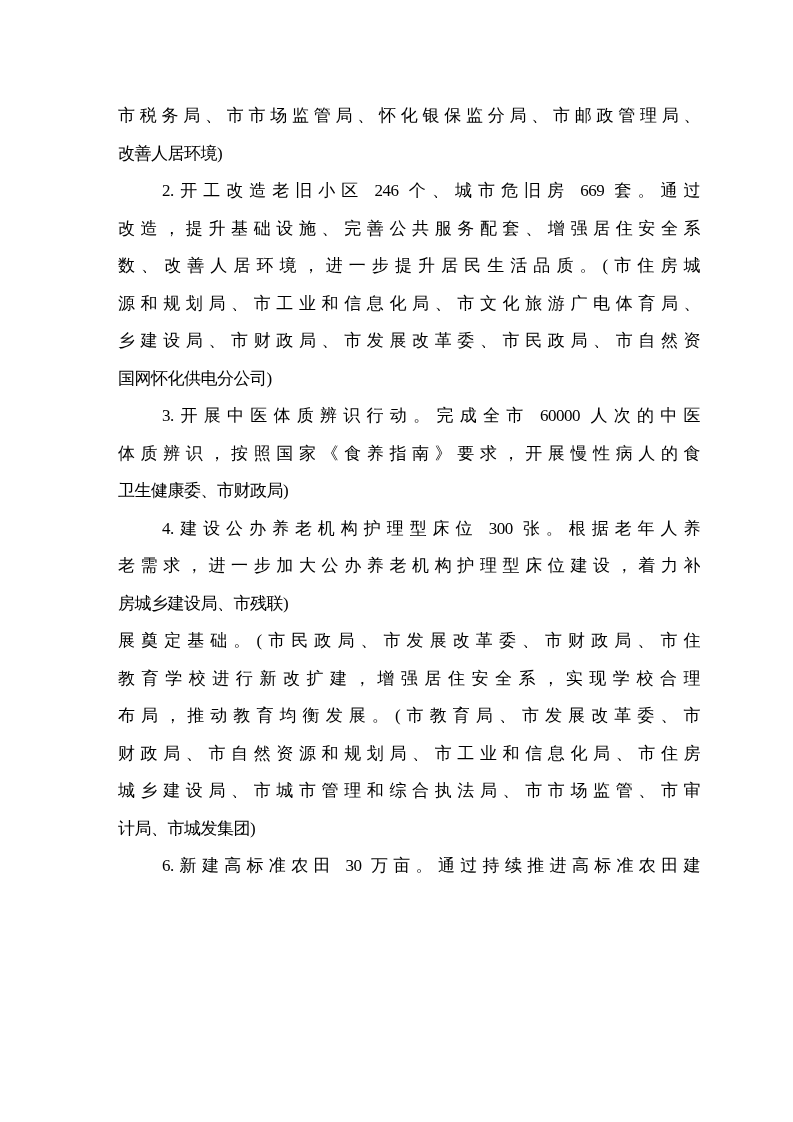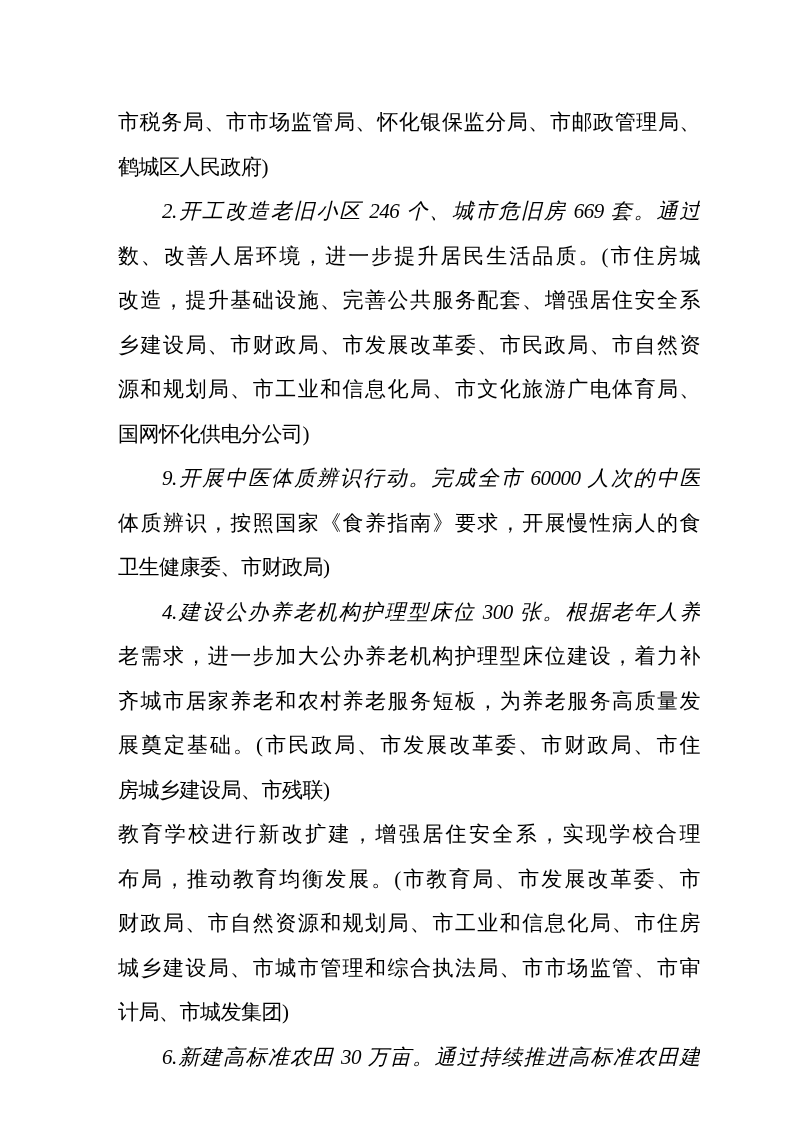--- a/index.html
+++ b/index.html
@@ -16,60 +16,57 @@
     font-family: "Liberation Serif", "DejaVu Serif", serif;
     color: #000000;
   }
   .textblock {
     position: absolute;
     left: 118px;
     top: 97px;
     width: 582px;
   }
   .line {
-    font-size: 21px;
+    font-size: 17px;
     letter-spacing: -0.5px;
     line-height: 37.5px;
     height: 37.5px;
     overflow: hidden;
     text-align: justify;
     text-align-last: justify;
-    margin-top: 7px;
     -moz-text-align-last: justify;
   }
   .line.lastline {
     text-align-last: left;
     -moz-text-align-last: left;
   }
   .line.firstline {
     text-indent: 44px;
-    font-style: italic;
   }
 </style>
 </head>
 <body>
 
 <div class="page">
   <div class="textblock" id="textblock">
       <div class="line">市税务局、市市场监管局、怀化银保监分局、市邮政管理局、</div>
-      <div class="line lastline">鹤城区人民政府)</div>
+      <div class="line lastline">改善人居环境)</div>
       <div class="line firstline">2.开工改造老旧小区 246 个、城市危旧房 669 套。通过</div>
+      <div class="line">改造，提升基础设施、完善公共服务配套、增强居住安全系</div>
       <div class="line">数、改善人居环境，进一步提升居民生活品质。(市住房城</div>
-      <div class="line">改造，提升基础设施、完善公共服务配套、增强居住安全系</div>
+      <div class="line">源和规划局、市工业和信息化局、市文化旅游广电体育局、</div>
       <div class="line">乡建设局、市财政局、市发展改革委、市民政局、市自然资</div>
-      <div class="line">源和规划局、市工业和信息化局、市文化旅游广电体育局、</div>
       <div class="line lastline">国网怀化供电分公司)</div>
-      <div class="line firstline">9.开展中医体质辨识行动。完成全市 60000 人次的中医</div>
+      <div class="line firstline">3.开展中医体质辨识行动。完成全市 60000 人次的中医</div>
       <div class="line">体质辨识，按照国家《食养指南》要求，开展慢性病人的食</div>
       <div class="line lastline">卫生健康委、市财政局)</div>
       <div class="line firstline">4.建设公办养老机构护理型床位 300 张。根据老年人养</div>
       <div class="line">老需求，进一步加大公办养老机构护理型床位建设，着力补</div>
-      <div class="line">齐城市居家养老和农村养老服务短板，为养老服务高质量发</div>
+      <div class="line lastline">房城乡建设局、市残联)</div>
       <div class="line">展奠定基础。(市民政局、市发展改革委、市财政局、市住</div>
-      <div class="line lastline">房城乡建设局、市残联)</div>
       <div class="line">教育学校进行新改扩建，增强居住安全系，实现学校合理</div>
       <div class="line">布局，推动教育均衡发展。(市教育局、市发展改革委、市</div>
       <div class="line">财政局、市自然资源和规划局、市工业和信息化局、市住房</div>
       <div class="line">城乡建设局、市城市管理和综合执法局、市市场监管、市审</div>
       <div class="line lastline">计局、市城发集团)</div>
       <div class="line firstline">6.新建高标准农田 30 万亩。通过持续推进高标准农田建</div>
     </div>
 </div>
 
 </body></html>

